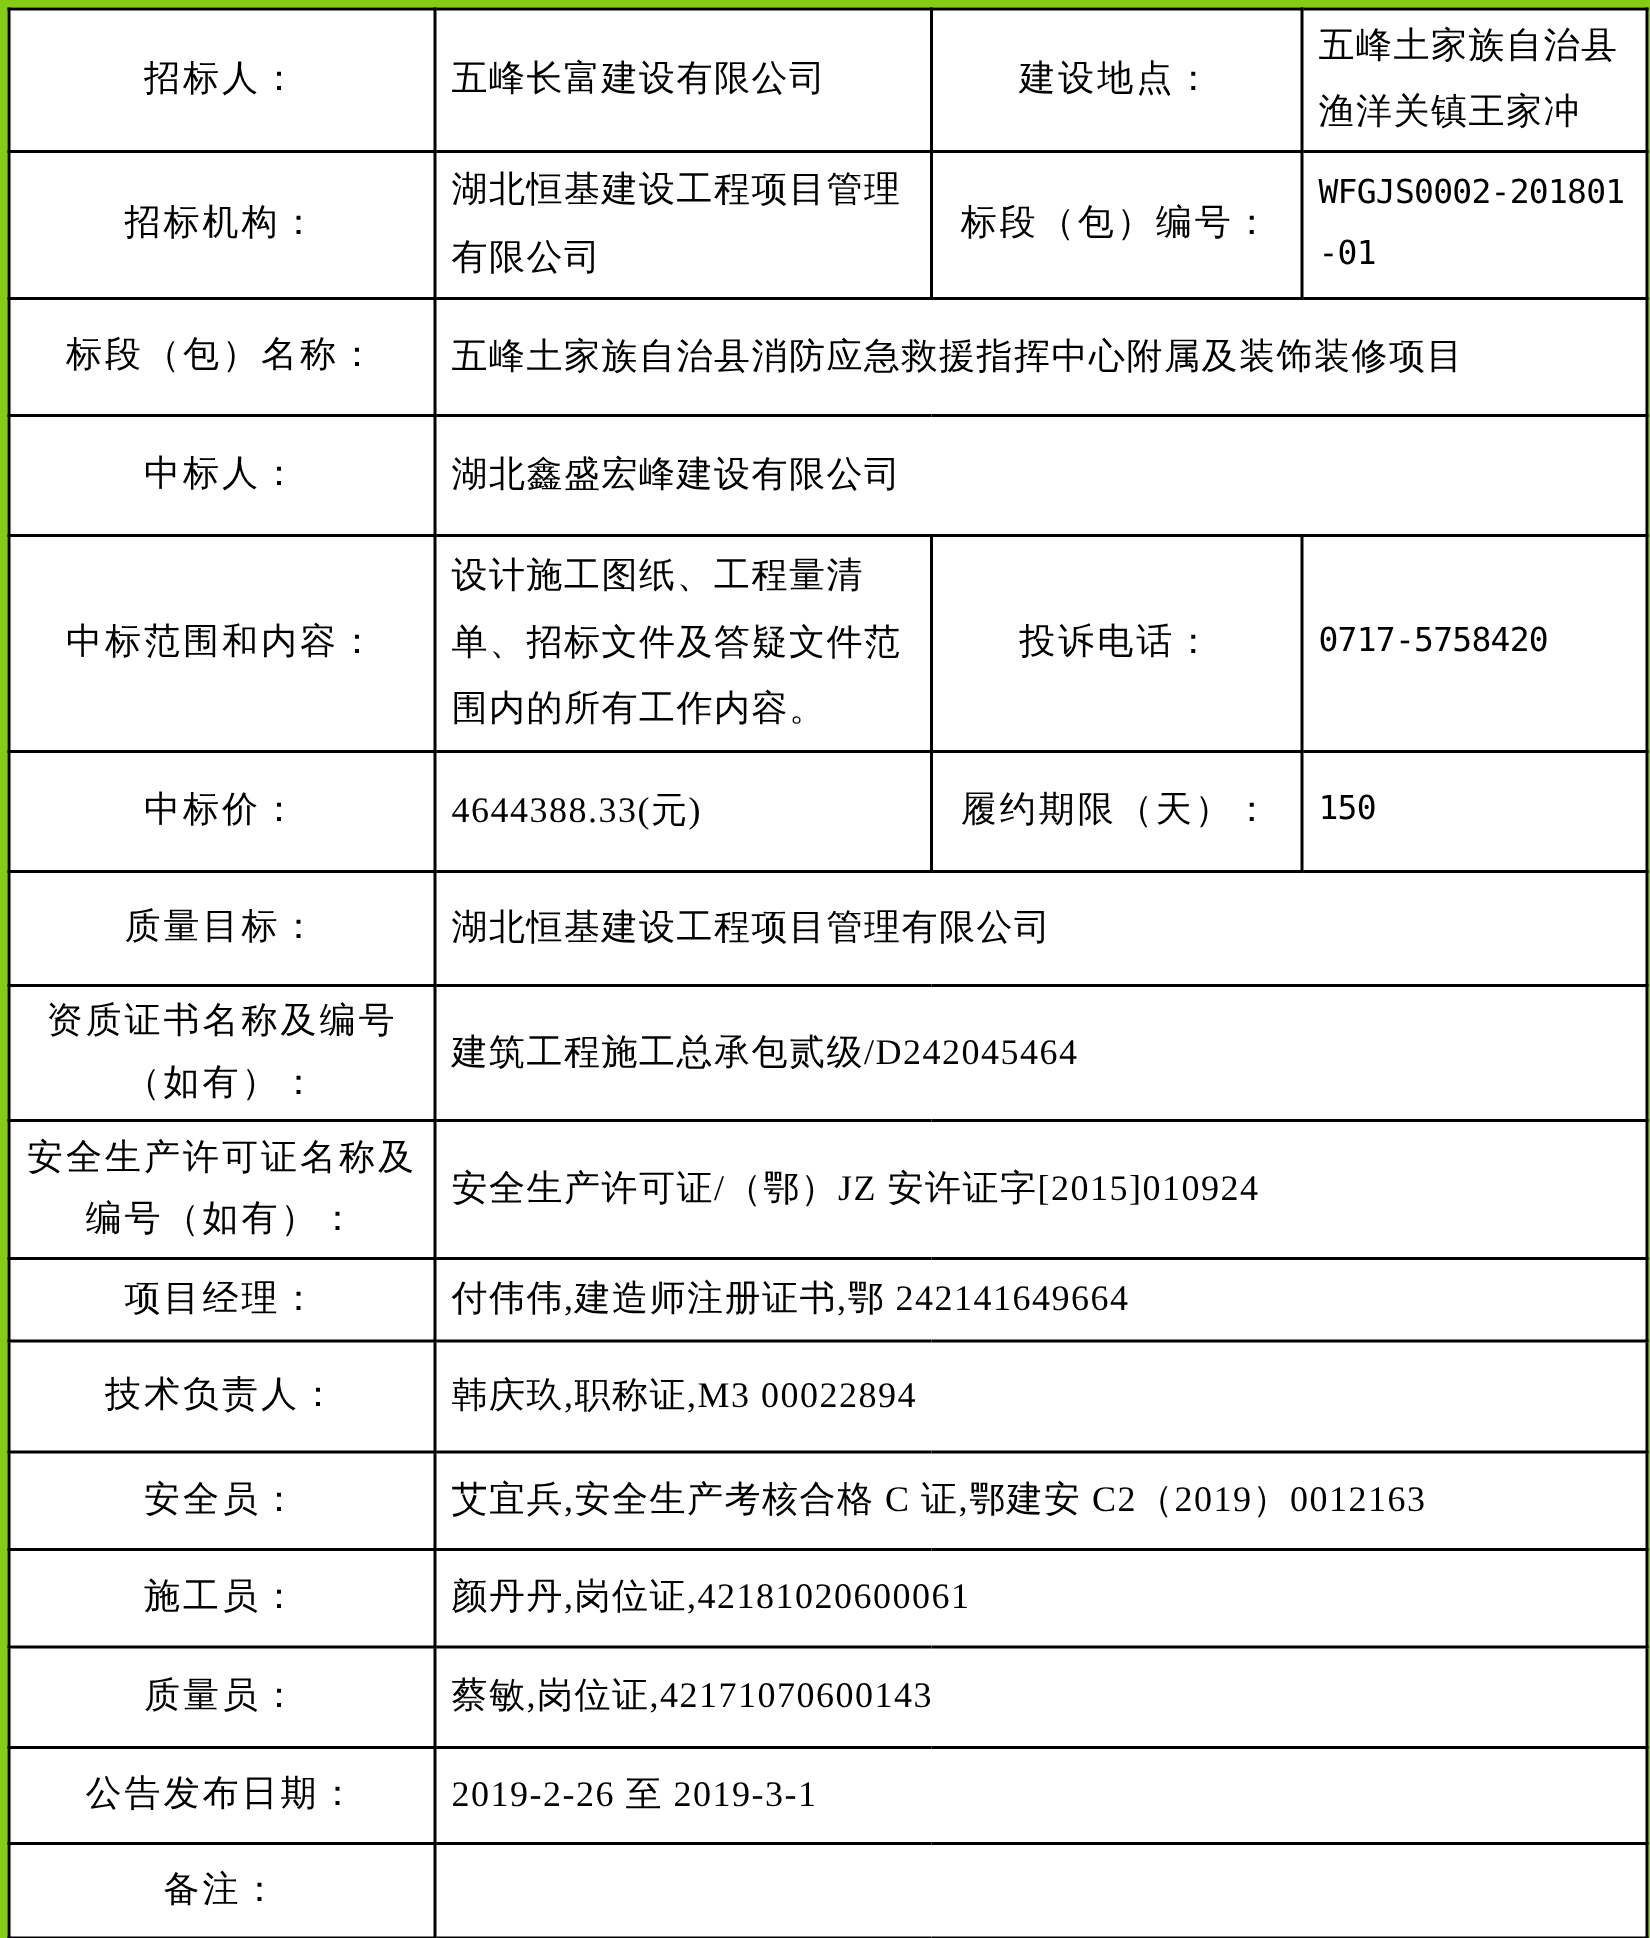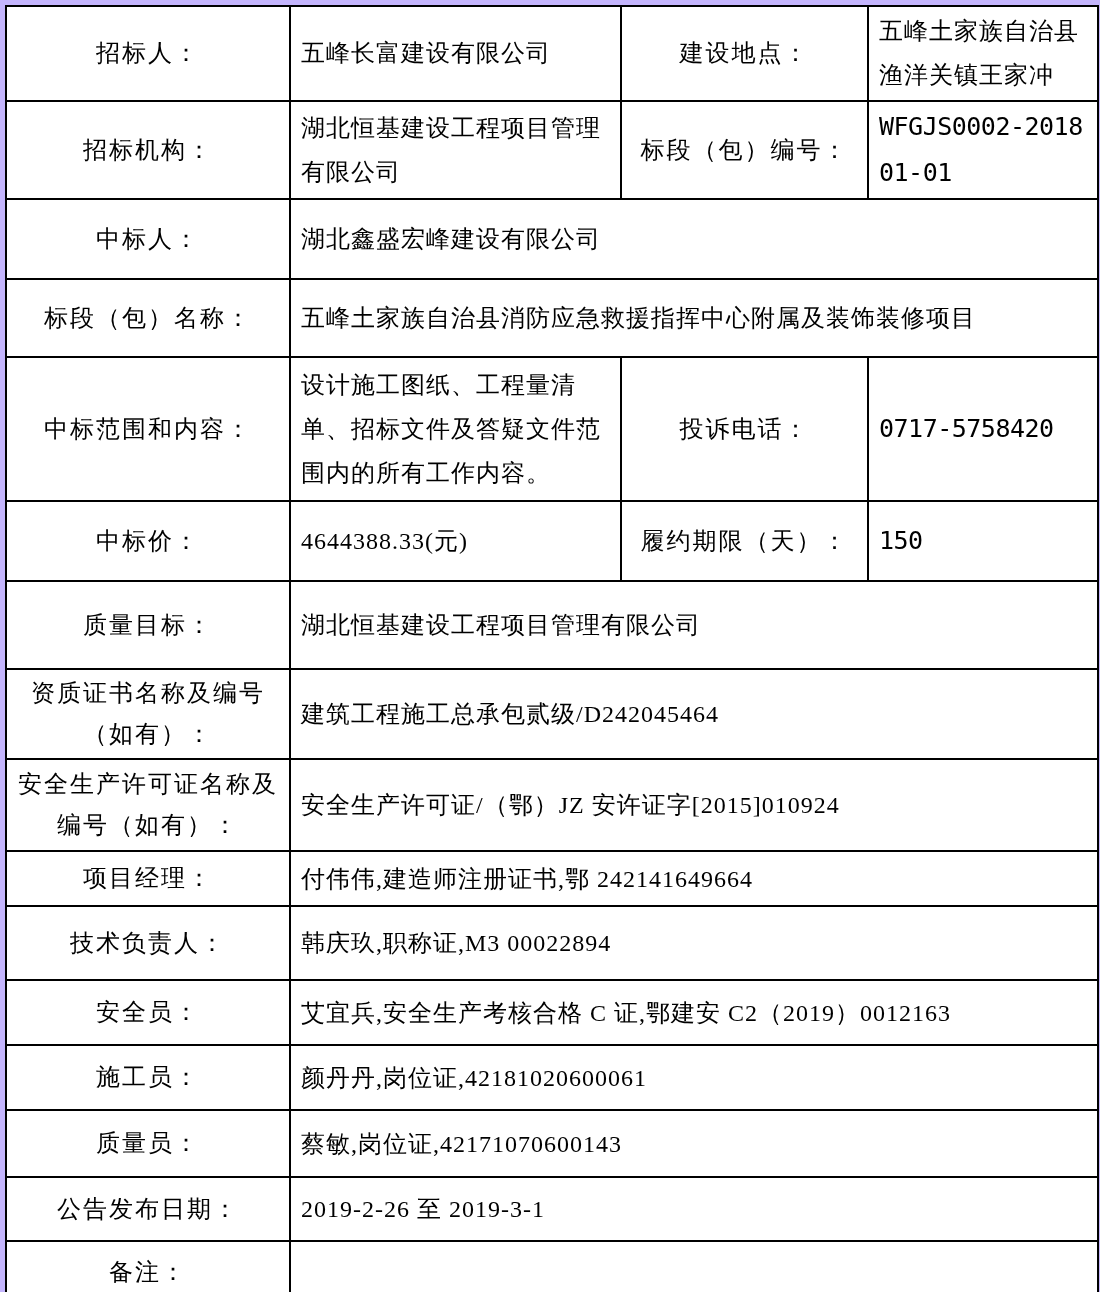--- a/index.html
+++ b/index.html
@@ -8,21 +8,21 @@
     background: #ffffff;
     width: 1100px;
     height: 1292px;
     font-family: "Liberation Serif", "DejaVu Serif", serif;
     color: #000000;
   }
   .page {
     position: relative;
     width: 1100px;
     height: 1292px;
-    background: #c4b5fd;
+    background: #84cc16;
   }
   table.bid-table {
     position: absolute;
     left: 5px;
     top: 5px;
     width: 1092px;
     border-collapse: collapse;
     table-layout: fixed;
     background: #ffffff;
   }
@@ -43,21 +43,21 @@
     font-size: 24px;
     letter-spacing: 1px;
     line-height: 1.85;
     padding: 2px 6px 2px 10px;
     word-break: break-all;
   }
   td.value-cell .num, td.value-cell.ascii {
     font-family: "DejaVu Sans Mono", "Liberation Mono", monospace;
   }
   td.ascii {
-    font-size: 25px;
+    font-size: 22px;
     letter-spacing: -0.5px;
     border-radius: 14px;
   }
 </style>
 </head>
 <body>
 
 <div class="page">
   <table class="bid-table">
     <colgroup>
@@ -75,45 +75,45 @@
       <td class="value-cell">五峰土家族自治县渔洋关镇王家冲</td>
     </tr>
 
     <tr style="height:98px">
       <td class="label-cell">招标机构：</td>
       <td class="value-cell">湖北恒基建设工程项目管理有限公司</td>
       <td class="label-cell">标段（包）编号：</td>
       <td class="value-cell ascii">WFGJS0002-201801-01</td>
     </tr>
 
+    <tr style="height:78px">
+      <td class="label-cell">标段（包）名称：</td>
+      <td class="value-cell" colspan="3">五峰土家族自治县消防应急救援指挥中心附属及装饰装修项目</td>
+    </tr>
+
     <tr style="height:80px">
       <td class="label-cell">中标人：</td>
       <td class="value-cell" colspan="3">湖北鑫盛宏峰建设有限公司</td>
-    </tr>
-
-    <tr style="height:78px">
-      <td class="label-cell">标段（包）名称：</td>
-      <td class="value-cell" colspan="3">五峰土家族自治县消防应急救援指挥中心附属及装饰装修项目</td>
     </tr>
 
     <tr style="height:144px">
       <td class="label-cell">中标范围和内容：</td>
       <td class="value-cell">设计施工图纸、工程量清单、招标文件及答疑文件范围内的所有工作内容。</td>
       <td class="label-cell">投诉电话：</td>
       <td class="value-cell ascii">0717-5758420</td>
     </tr>
 
     <tr style="height:80px">
       <td class="label-cell">中标价：</td>
       <td class="value-cell">4644388.33(元)</td>
       <td class="label-cell">履约期限（天）：</td>
       <td class="value-cell ascii">150</td>
     </tr>
 
-    <tr style="height:88px">
+    <tr style="height:76px">
       <td class="label-cell">质量目标：</td>
       <td class="value-cell" colspan="3">湖北恒基建设工程项目管理有限公司</td>
     </tr>
 
     <tr style="height:90px">
       <td class="label-cell">资质证书名称及编号（如有）：</td>
       <td class="value-cell" colspan="3">建筑工程施工总承包贰级/D242045464</td>
     </tr>
 
     <tr style="height:92px">

